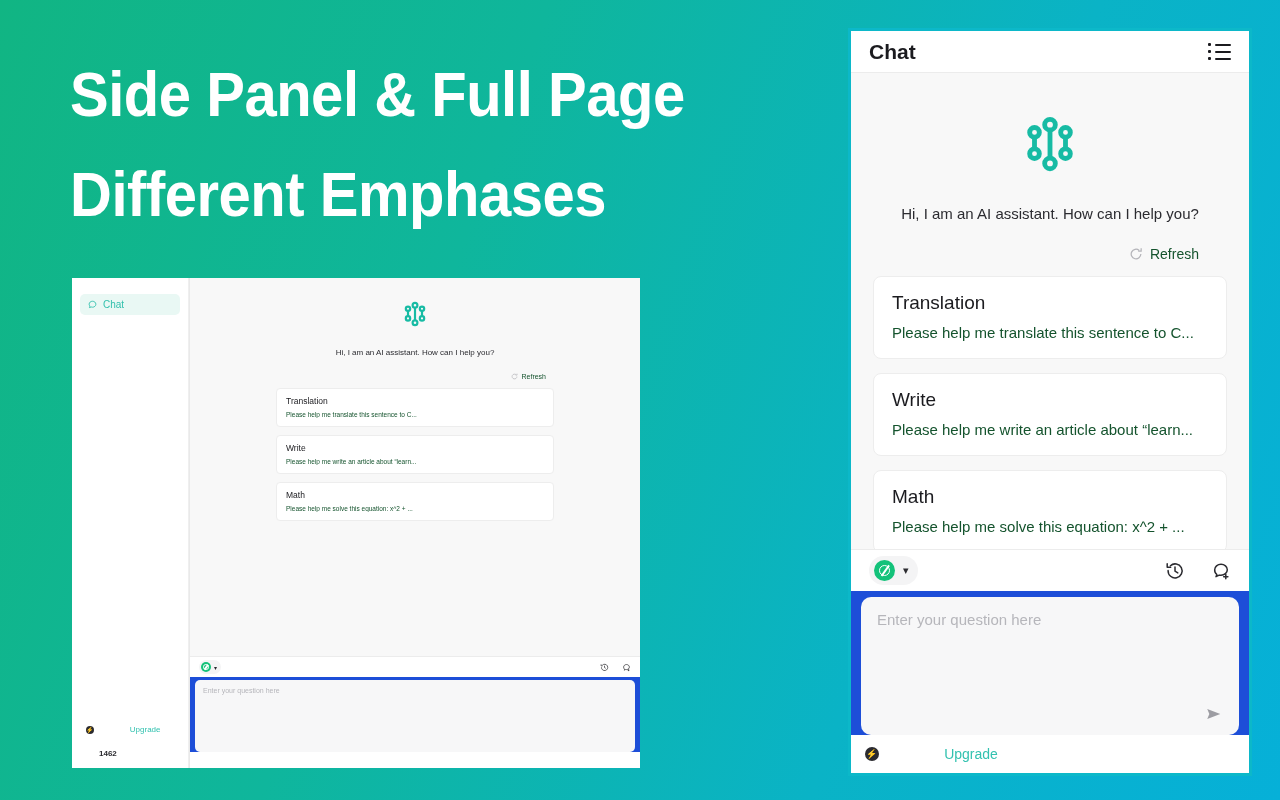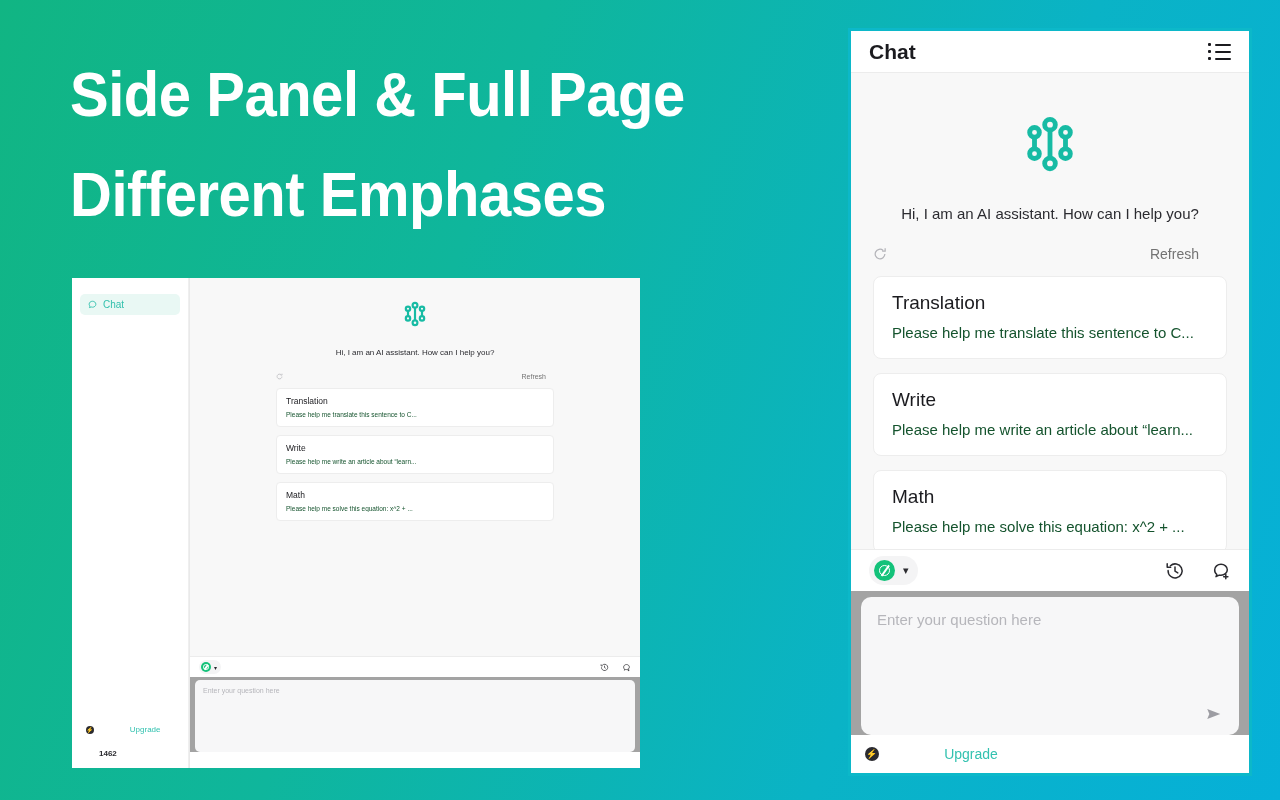--- a/index.html
+++ b/index.html
@@ -42,22 +42,22 @@
   .hamburger .dot { background: #1b1b1f; border-radius: 1px; }
   .hamburger .bar { background: #1b1b1f; border-radius: 1px; }
 
   .panel-body {
     background: #f8f8f8;
     overflow: hidden;
     position: relative;
   }
   .greeting { color: #2b2b30; text-align: center; }
   .refresh-row {
-    display: flex; align-items: center; justify-content: space-between;
-    color: #737373;
+    display: flex; align-items: center; justify-content: flex-end;
+    color: #14532d;
   }
   .refresh-ico { display: inline-block; position: relative; }
   .refresh-ico svg { display: block; }
 
   .card {
     background: #ffffff;
     border: 1px solid #ededed;
     border-radius: 8px;
   }
   .card-title { color: #1b1b1f; }
@@ -84,21 +84,21 @@
     content: "";
     position: absolute; left: 50%; top: 18%;
     width: 1.5px; height: 64%;
     background: #ffffff;
     transform: translateX(-50%) rotate(35deg);
   }
   .chev { color: #2b2b30; }
   .bar-icons { display: flex; align-items: center; }
   .bar-icons svg { display: block; }
 
-  .input-wrap { background: #a3a3a3; }
+  .input-wrap { background: #1d4ed8; }
   .textarea {
     background: #f7f7f8;
     border-radius: 10px;
     position: relative;
     color: #b6b6bb;
   }
   .send-ico { position: absolute; color: #9d9da3; }
   .send-ico svg { display: block; }
 
   .footer-bar {

